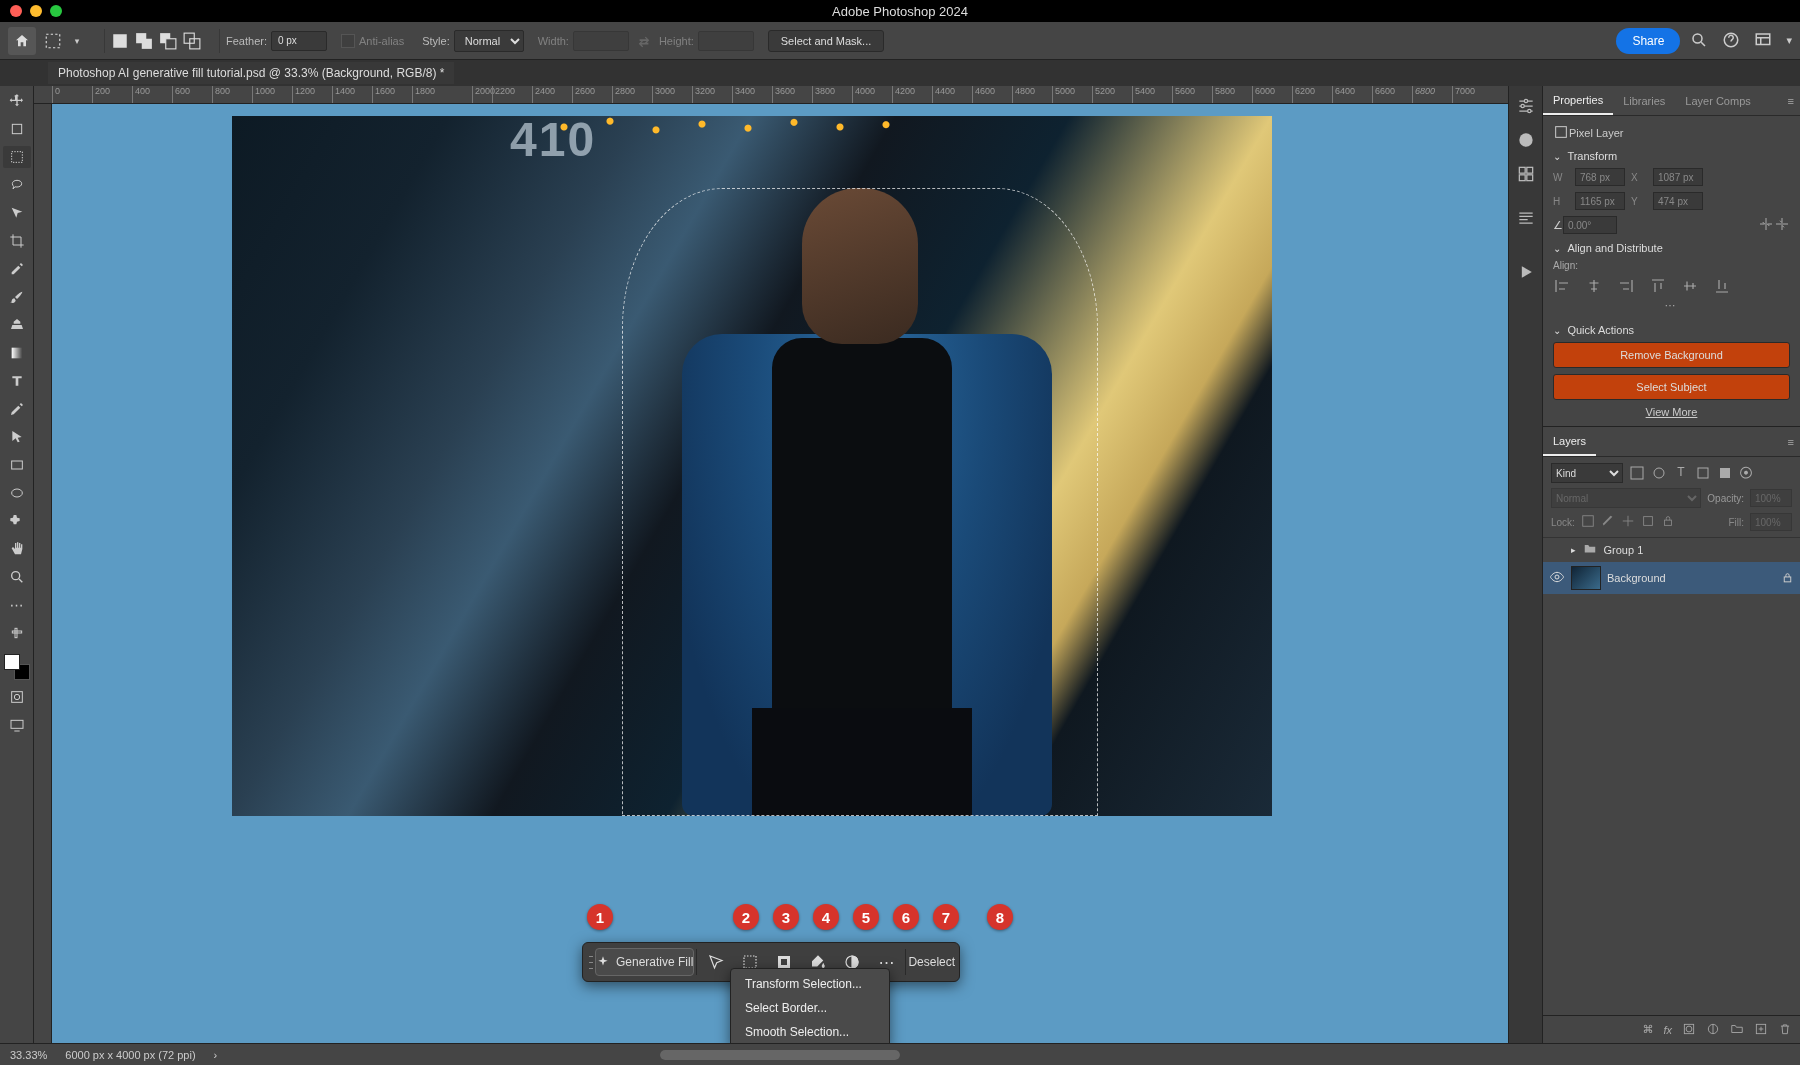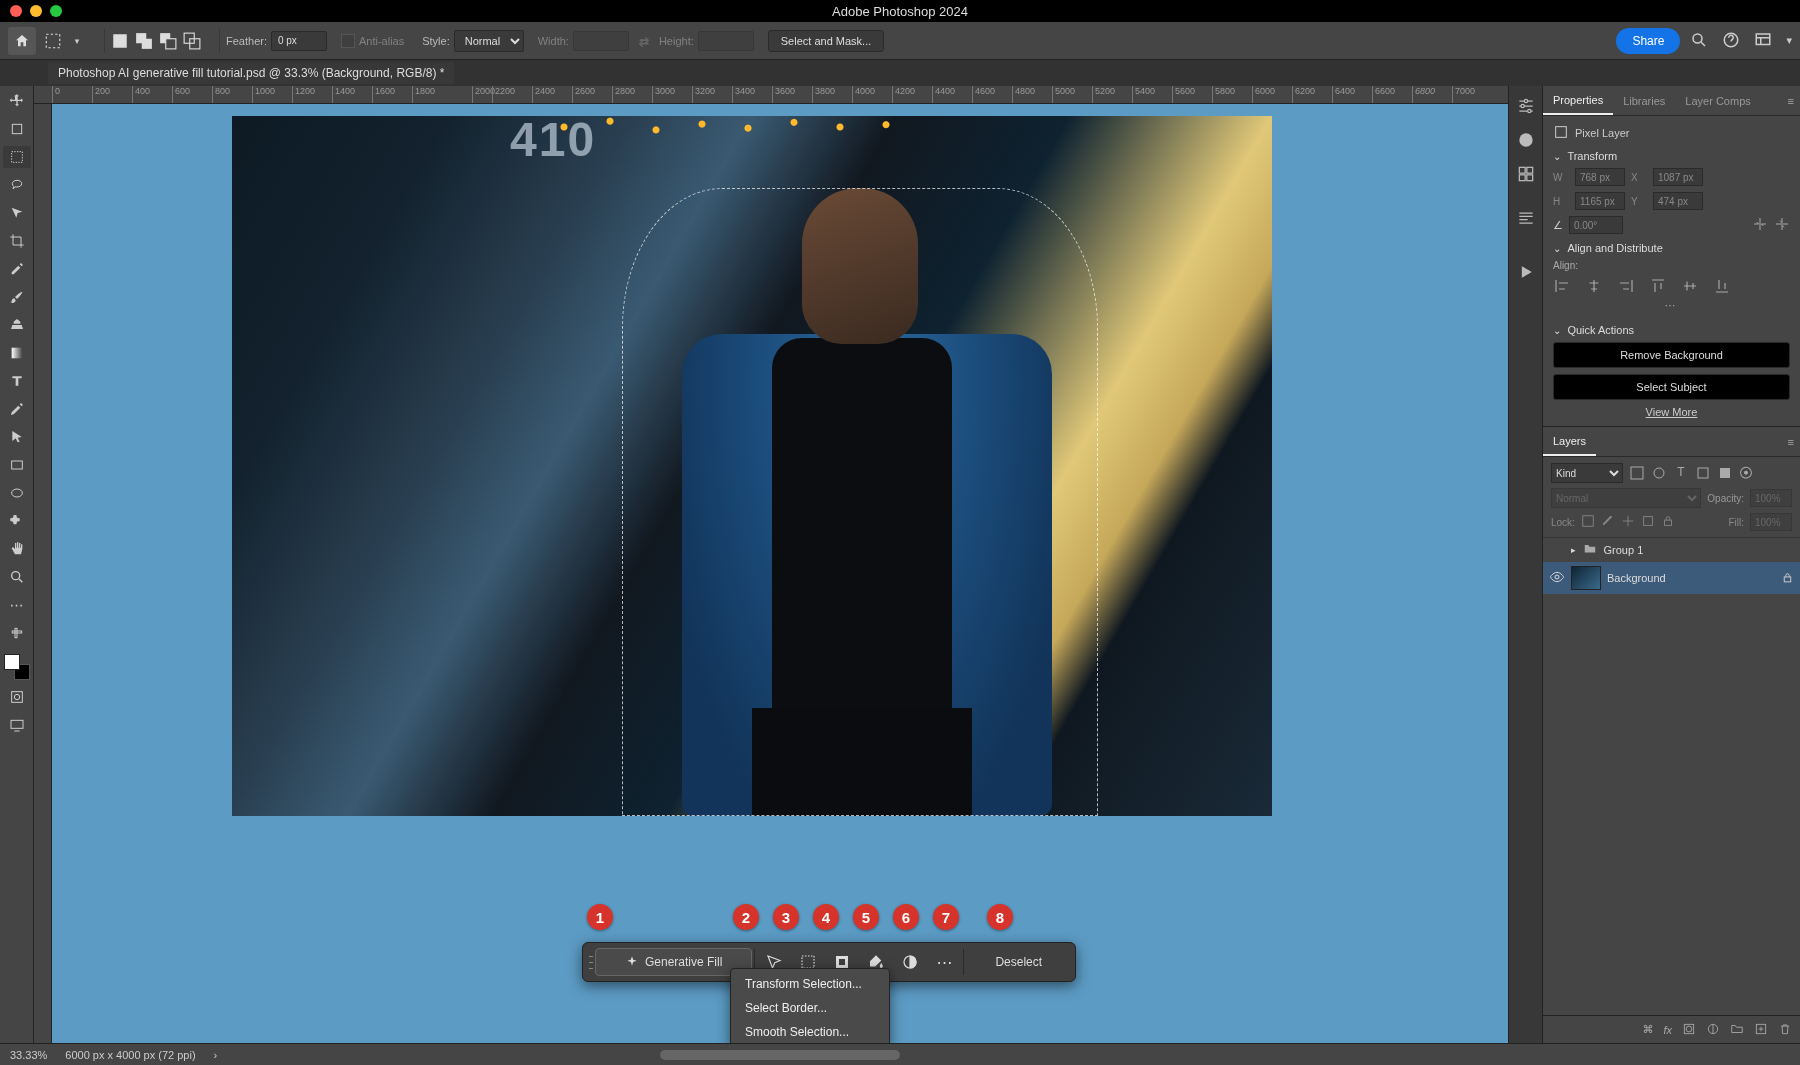--- a/index.html
+++ b/index.html
@@ -49,21 +49,21 @@
 .sign410 { position: absolute; left: 278px; top: -4px; color: #d9e6f0; font-size: 48px; font-weight: 700; letter-spacing: 2px; opacity: 0.6; }
 .subject { position: absolute; left: 390px; top: 72px; width: 476px; height: 628px; }
 .sub-head { position: absolute; left: 180px; top: 0; width: 116px; height: 156px; border-radius: 56px 56px 40px 40px; background: linear-gradient(160deg,#6a4a36,#3a2a20); }
 .sub-torso { position: absolute; left: 60px; top: 146px; width: 370px; height: 482px; background: radial-gradient(ellipse at 50% 10%, #2a6aa0, #1a4a78 45%, #12345a 80%); border-radius: 40px 40px 12px 12px; }
 .sub-inner { position: absolute; left: 150px; top: 150px; width: 180px; height: 470px; background: #0b0d10; border-radius: 30px 30px 0 0; }
 .sub-legs { position: absolute; left: 130px; top: 520px; width: 220px; height: 108px; background: #0a0c10; }
 .selection-outline { position: absolute; left: 390px; top: 72px; width: 476px; height: 628px; border: 1px dashed #fff; border-radius: 100px 100px 0 0 / 140px 140px 0 0; pointer-events: none; opacity: 0.7; }
 
 
 .ctx-bar { position: absolute; left: 530px; top: 838px; background: #3f3f3f; border: 1px solid #222; border-radius: 6px; display: flex; align-items: center; padding: 4px; box-shadow: 0 4px 14px rgba(0,0,0,0.5); }
-.ctx-btn { padding: 6px 29px; color: #ddd; font-size: 12px; display: flex; align-items: center; gap: 6px; border-radius: 4px; cursor: pointer; }
+.ctx-btn { padding: 6px 0; color: #ddd; font-size: 12px; display: flex; align-items: center; gap: 6px; border-radius: 4px; cursor: pointer; }
 .ctx-btn.primary { border: 1px solid #666; background: #4a4a4a; }
 .ctx-icon-btn { width: 34px; height: 30px; display: flex; align-items: center; justify-content: center; cursor: pointer; color: #ddd; }
 .ctx-sep { width: 1px; height: 26px; background: #2a2a2a; margin: 0 2px; }
 .ctx-handle { width: 8px; height: 26px; cursor: grab; display: flex; flex-direction: column; justify-content: space-around; padding: 4px 2px; }
 .ctx-handle span { height: 1px; background: #888; }
 
 
 .annot { position: absolute; width: 26px; height: 26px; background: #d6342b; border-radius: 50%; color: #fff; font-size: 15px; font-weight: 600; display: flex; align-items: center; justify-content: center; box-shadow: 0 1px 3px rgba(0,0,0,0.4); }
 
 
@@ -72,28 +72,28 @@
 
 
 .right-stack { width: 34px; background: #383838; border-left: 1px solid #222; display: flex; flex-direction: column; align-items: center; gap: 14px; padding-top: 10px; }
 .right-stack .ic { width: 20px; height: 20px; color: #bbb; }
 .panels { width: 258px; background: #454545; border-left: 1px solid #222; display: flex; flex-direction: column; }
 .panel-tabs { display: flex; height: 30px; align-items: center; border-bottom: 1px solid #2a2a2a; }
 .panel-tab { padding: 0 10px; font-size: 11px; color: #999; height: 100%; display: flex; align-items: center; cursor: pointer; }
 .panel-tab.active { color: #eee; border-bottom: 2px solid #eee; }
 .panel-tab-burger { margin-left: auto; padding: 0 6px; color: #aaa; }
 .prop-panel { padding: 8px 10px; color: #ccc; font-size: 11px; }
-.prop-row { display: flex; align-items: center; gap: 6px; margin-bottom: 8px; }
+.prop-row { display: flex; align-items: center; gap: 0; margin-bottom: 8px; }
 .section-hdr { display: flex; align-items: center; gap: 6px; color: #ddd; font-size: 11px; margin: 8px 0 6px; }
 .section-hdr::before { content: "⌄"; font-size: 10px; }
 .xfrm-grid { display: grid; grid-template-columns: 16px 50px 16px 50px; gap: 6px; align-items: center; font-size: 10px; color: #888; }
 .xfrm-input { background: #3a3a3a; border: 1px solid #2a2a2a; height: 18px; color: #888; font-size: 10px; padding: 0 4px; }
 .align-row { display: flex; gap: 14px; margin-top: 6px; }
 .align-ic { width: 18px; height: 18px; color: #aaa; }
-.qa-btn { display: block; width: 100%; background: #000000; border: 1px solid #2a2a2a; color: #ddd; padding: 6px; font-size: 11px; border-radius: 3px; margin-bottom: 6px; cursor: pointer; }
+.qa-btn { display: block; width: 100%; background: #c2410c; border: 1px solid #2a2a2a; color: #ddd; padding: 6px; font-size: 11px; border-radius: 3px; margin-bottom: 6px; cursor: pointer; }
 .view-more { text-align: center; text-decoration: underline; font-size: 11px; color: #ccc; cursor: pointer; }
 .dots3 { text-align: center; color: #aaa; letter-spacing: 3px; padding: 4px; }
 
 .layers-panel { border-top: 1px solid #222; flex: 1; display: flex; flex-direction: column; }
 .layers-controls { padding: 6px 8px; border-bottom: 1px solid #333; }
 .layers-controls .row { display: flex; align-items: center; gap: 6px; margin-bottom: 5px; font-size: 10px; color: #999; }
 .kind-select { background: #3a3a3a; border: 1px solid #2a2a2a; color: #ddd; height: 20px; font-size: 10px; flex: 0 0 72px; }
 .filter-ic { width: 16px; height: 16px; color: #aaa; }
 .norm-select { background: #3a3a3a; border: 1px solid #2a2a2a; color: #888; height: 20px; font-size: 10px; flex: 1; }
 .lock-row { display: flex; align-items: center; gap: 6px; font-size: 10px; color: #888; }

